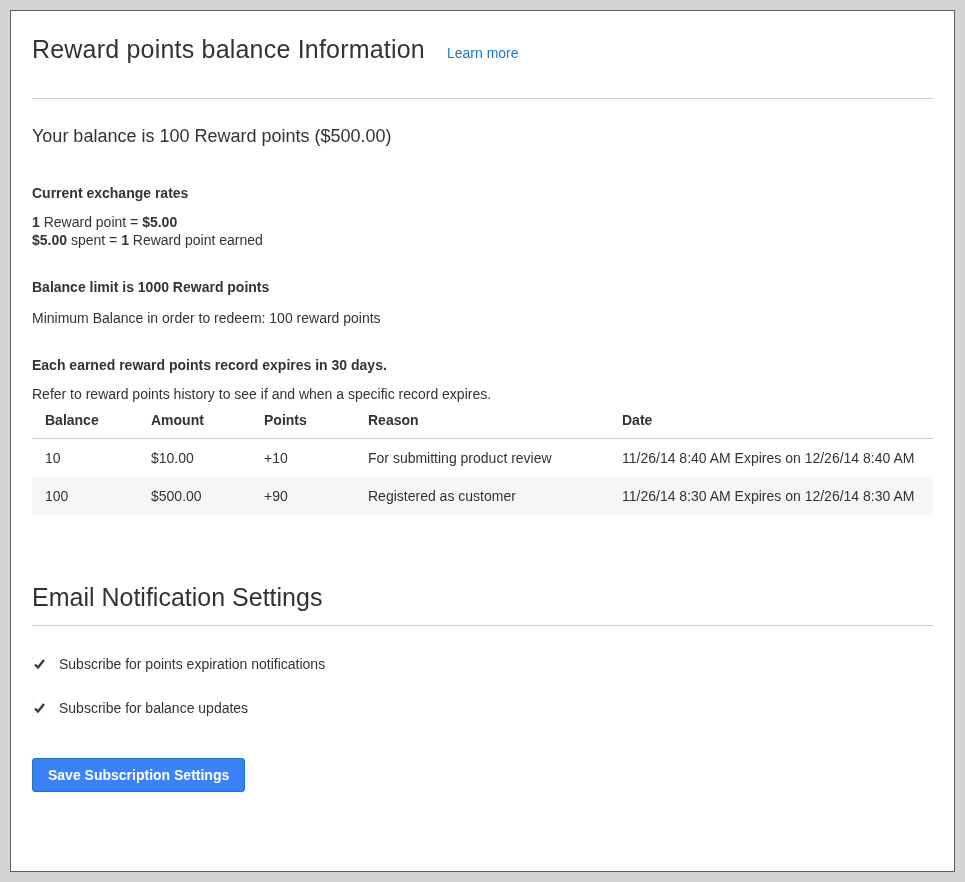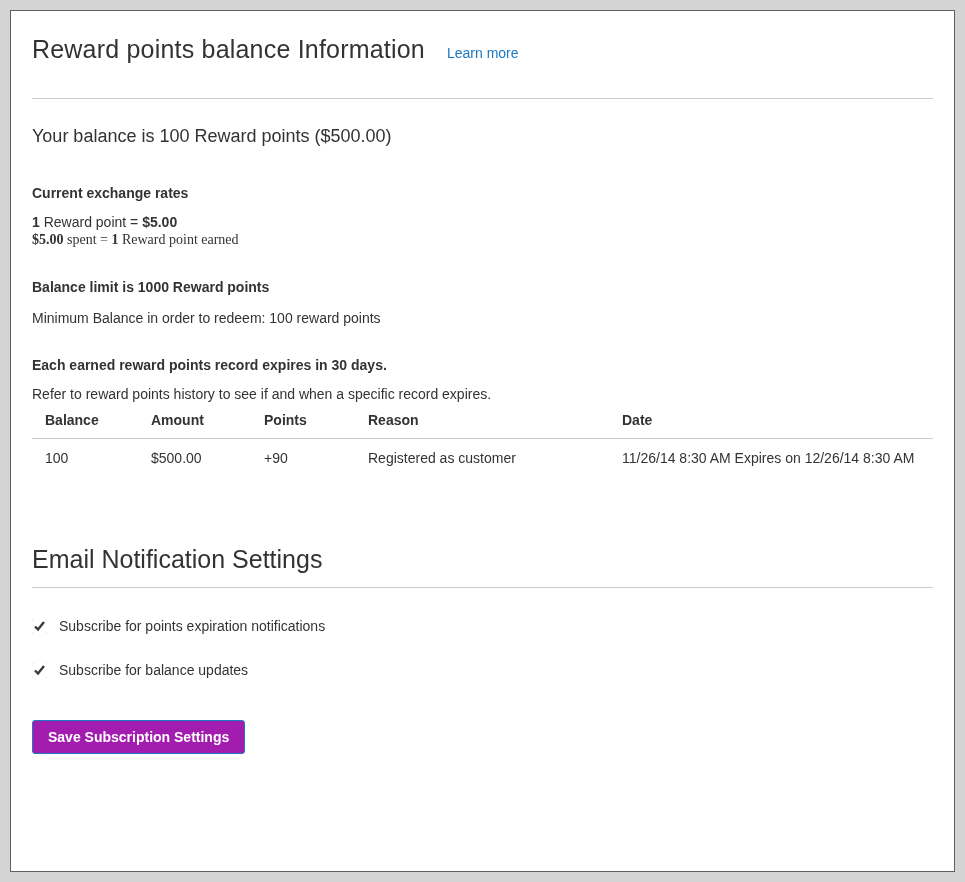--- a/index.html
+++ b/index.html
@@ -41,21 +41,21 @@
     margin-top: 27px;
     font-size: 18px;
     font-weight: 400;
   }
   .exchange-heading {
     margin-top: 38px;
     font-size: 14px;
     font-weight: 700;
   }
   .rate-line { margin-top: 12px; line-height: 18px; }
-  .rate-line + .rate-line { margin-top: 0; font-family: Liberation Serif, serif; }
+  .rate-line + .rate-line { margin-top: 0; }
   .bold-line { font-weight: 700; }
   .limit-line { margin-top: 30px; font-weight: 700; }
   .min-balance-line { margin-top: 15px; }
   .expiry-line { margin-top: 31px; font-weight: 700; }
   .expiry-note-line { margin-top: 13px; }
 
   .section-title {
     font-size: 25px;
     font-weight: 300;
     color: #333;
@@ -92,21 +92,21 @@
     height: 15px;
     margin-right: 12px;
     accent-color: #ffffff;
     cursor: pointer;
   }
   .checkbox-row label { cursor: pointer; }
 
   .save-button {
     margin-top: 42px;
     display: inline-block;
-    background: #a21caf;
+    background: #3b82f6;
     border: 1px solid #1979c3;
     border-radius: 3px;
     color: #ffffff;
     font-family: "Liberation Sans", sans-serif;
     font-size: 14px;
     font-weight: 600;
     padding: 8px 15px;
     cursor: pointer;
   }
 </style>
@@ -147,20 +147,27 @@
       <tr>
           <th>Balance</th>
           <th>Amount</th>
           <th>Points</th>
           <th>Reason</th>
           <th>Date</th>
         </tr>
     </thead>
     <tbody>
         <tr>
+          <td>10</td>
+          <td>$10.00</td>
+          <td>+10</td>
+          <td>For submitting product review</td>
+          <td>11/26/14 8:40 AM Expires on 12/26/14 8:40 AM</td>
+        </tr>
+        <tr>
           <td>100</td>
           <td>$500.00</td>
           <td>+90</td>
           <td>Registered as customer</td>
           <td>11/26/14 8:30 AM Expires on 12/26/14 8:30 AM</td>
         </tr>
       </tbody>
   </table>
 
   <h2 class="section-title email-title">Email Notification Settings</h2>

